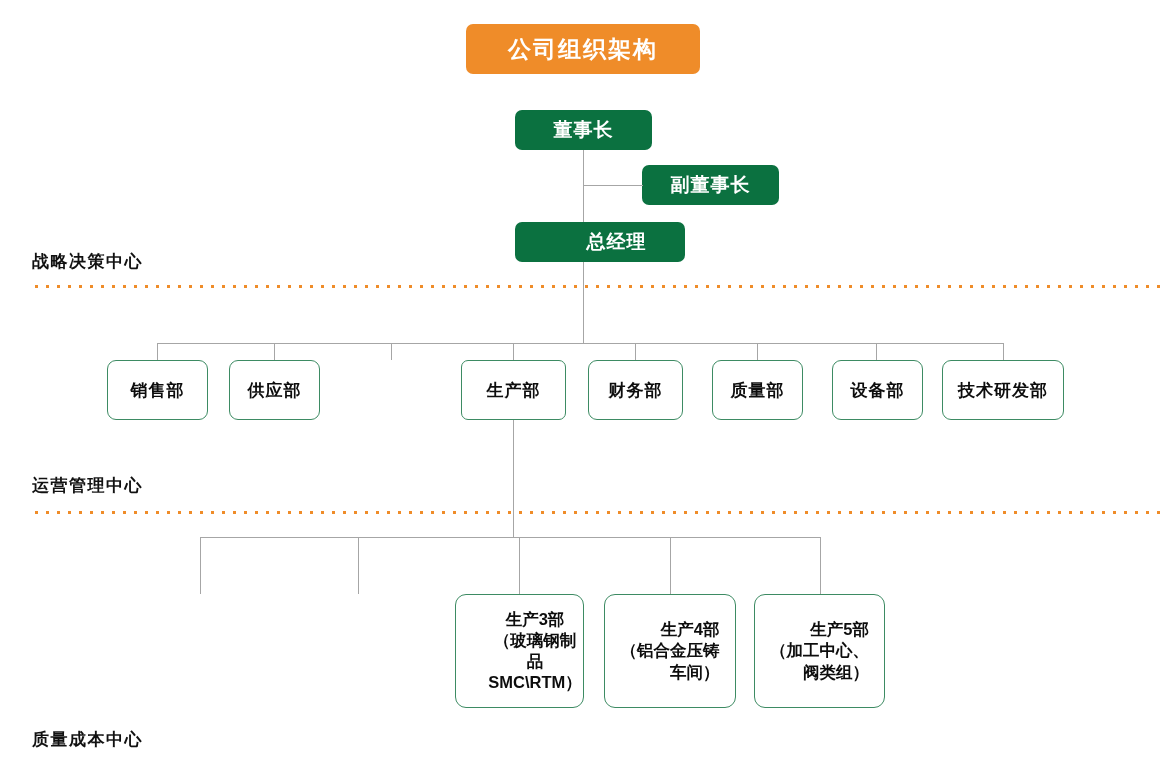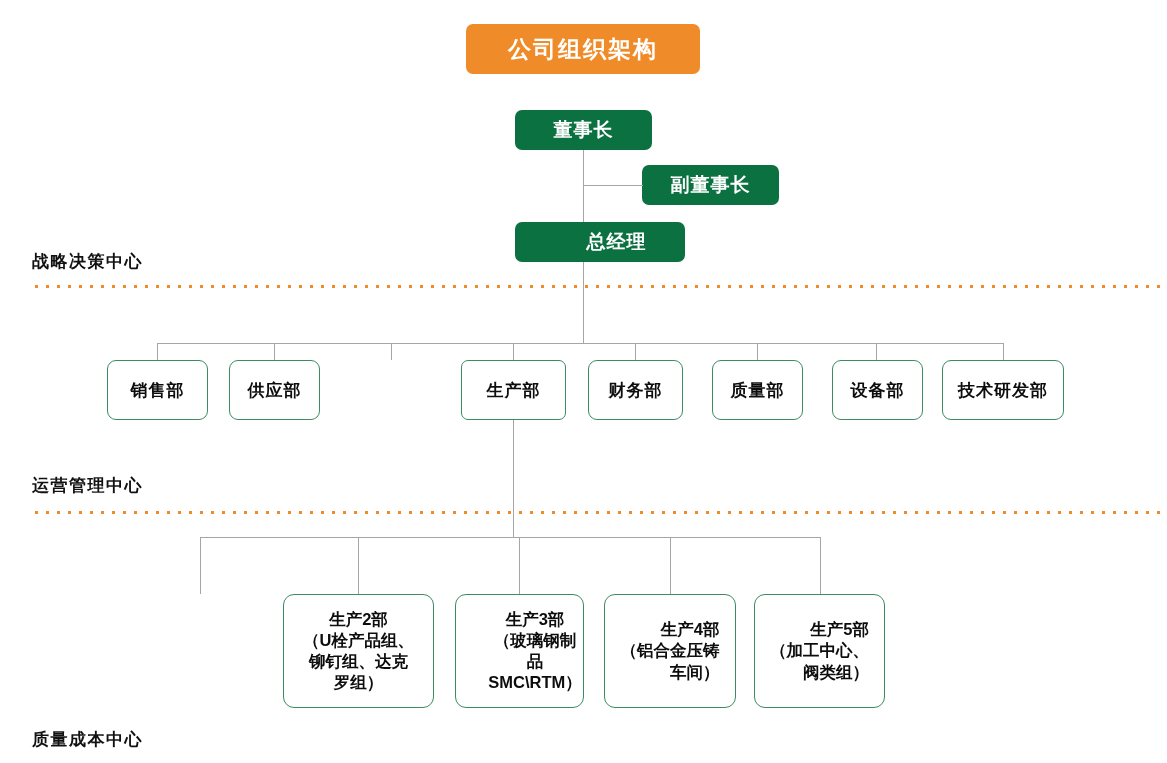--- a/index.html
+++ b/index.html
@@ -184,26 +184,20 @@
   <div class="vline" style="left:513px; top:398px; height:117px;"></div>
 
   <div class="hline" style="left:200px; top:515px; width:620px;"></div>
 
   <div class="vline" style="left:200px; top:515px; height:57px;"></div>
   <div class="vline" style="left:358px; top:515px; height:57px;"></div>
   <div class="vline" style="left:519px; top:515px; height:57px;"></div>
   <div class="vline" style="left:670px; top:515px; height:57px;"></div>
   <div class="vline" style="left:820px; top:515px; height:57px;"></div>
 
-  <div class="prod-box" style="left:283px; width:151px;">
-      <span>生产2部
-（U栓产品组、
-铆钉组、达克
-罗组）</span>
-    </div>
   <div class="prod-box" style="left:455px; width:129px;padding-left:36px;">
       <span>生产3部
 （玻璃钢制品
 SMC\RTM）</span>
     </div>
   <div class="prod-box" style="left:604px; width:132px;text-align:right;">
       <span>生产4部
 （铝合金压铸
 车间）</span>
     </div>

